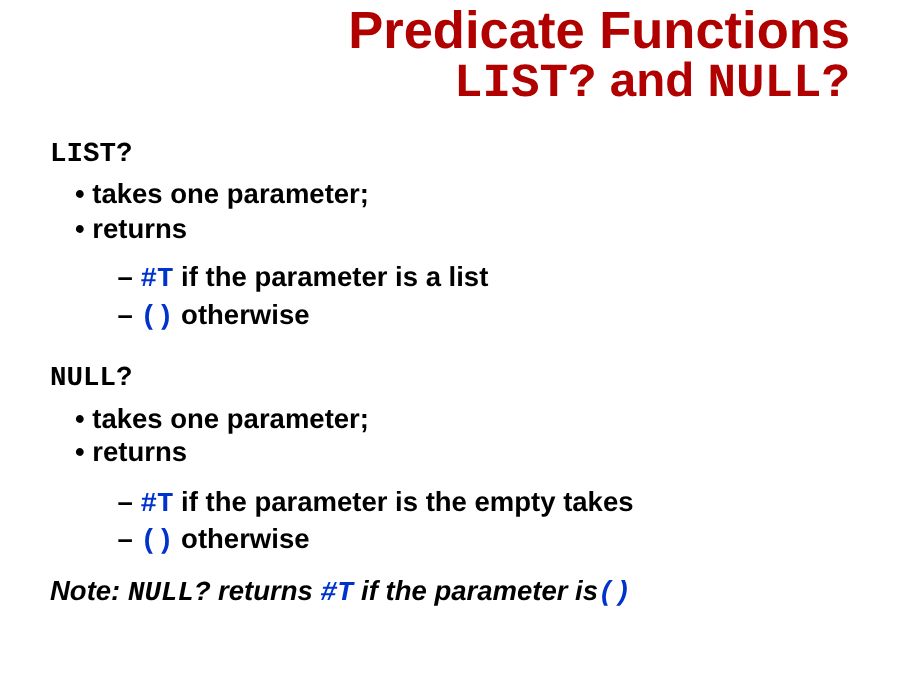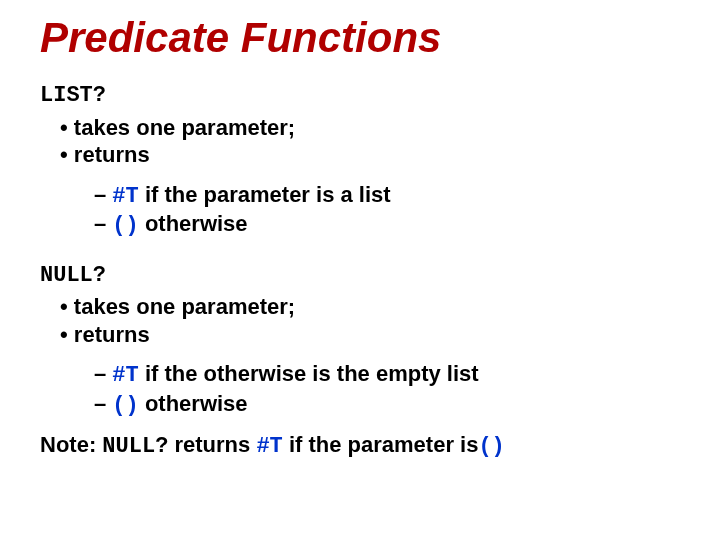--- a/index.html
+++ b/index.html
@@ -12,24 +12,23 @@
     color: #000;
     overflow: hidden;
   }
   .slide {
     box-sizing: border-box;
     width: 720px;
     height: 540px;
     padding: 0 40px 20px 40px;
   }
   .title {
-    text-align: left;
-    margin-top: 16px;
+    text-align: right;
+    margin-top: 2px;
     line-height: 1.05;
-    font-style: italic;
   }
   .title .t1 {
     font-size: 42px;
     font-weight: bold;
     color: #b00000;
   }
   .title .t2 {
     font-size: 38px;
     font-weight: bold;
     color: #b00000;
@@ -69,50 +68,54 @@
   }
   .code {
     font-family: "Courier New", Courier, monospace;
     font-weight: bold;
   }
   .blue {
     color: #0033cc;
   }
   .note {
     margin-top: 10px;
+    font-style: italic;
   }
 </style>
 </head>
 <body>
 
 <div class="slide">
 
   <div class="title">
     <div class="t1">Predicate Functions</div>
+    <div class="t2">
+      <span class="code">LIST?</span><span> and </span><span class="code">NULL?</span>
+    </div>
   </div>
 
   <div class="body">
 
     <div class="section-head">LIST?</div>
     <ul class="bullets">
       <li>takes one parameter;</li>
       <li>returns</li>
     </ul>
     <ul class="dashes">
       <li><span class="code blue">#T</span><span> if the parameter is a list</span></li>
       <li><span class="code blue">()</span><span> otherwise</span></li>
     </ul>
 
     <div class="section-head">NULL?</div>
     <ul class="bullets">
       <li>takes one parameter;</li>
       <li>returns</li>
     </ul>
     <ul class="dashes">
-      <li><span class="code blue">#T</span><span> if the otherwise is the empty list</span></li>
+      <li><span class="code blue">#T</span><span> if the parameter is the empty takes</span></li>
       <li><span class="code blue">()</span><span> otherwise</span></li>
     </ul>
 
     <div class="note">
       <span>Note: </span><span class="code">NULL?</span><span> returns </span><span class="code blue">#T</span><span> if the parameter is</span><span class="code blue">()</span>
     </div>
 
   </div>
 
 </div>

